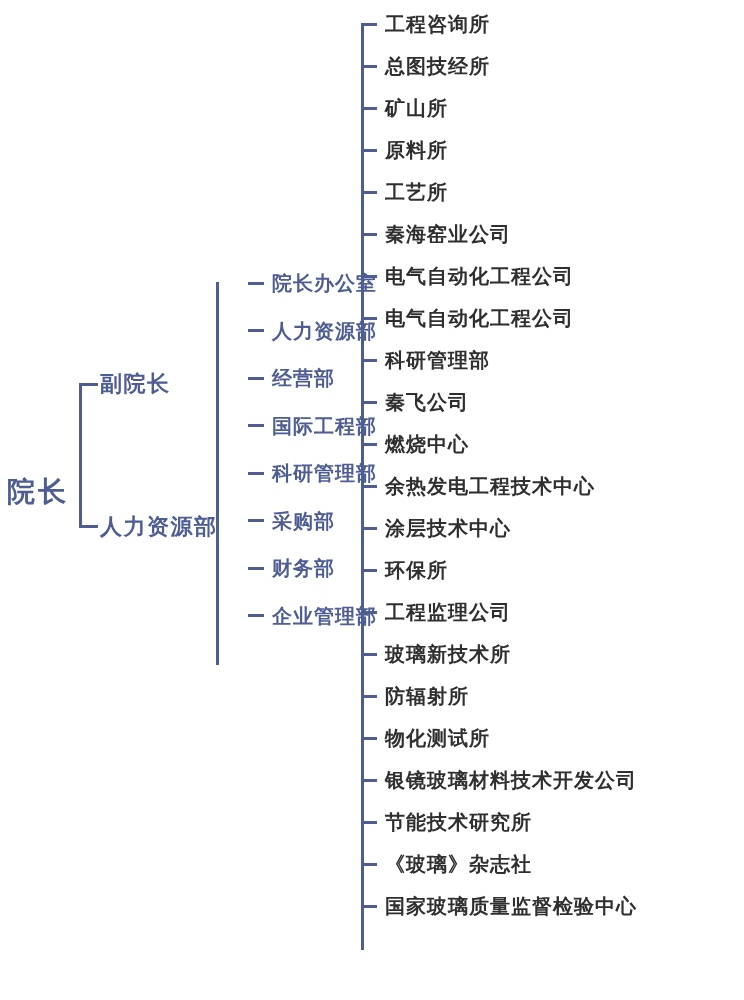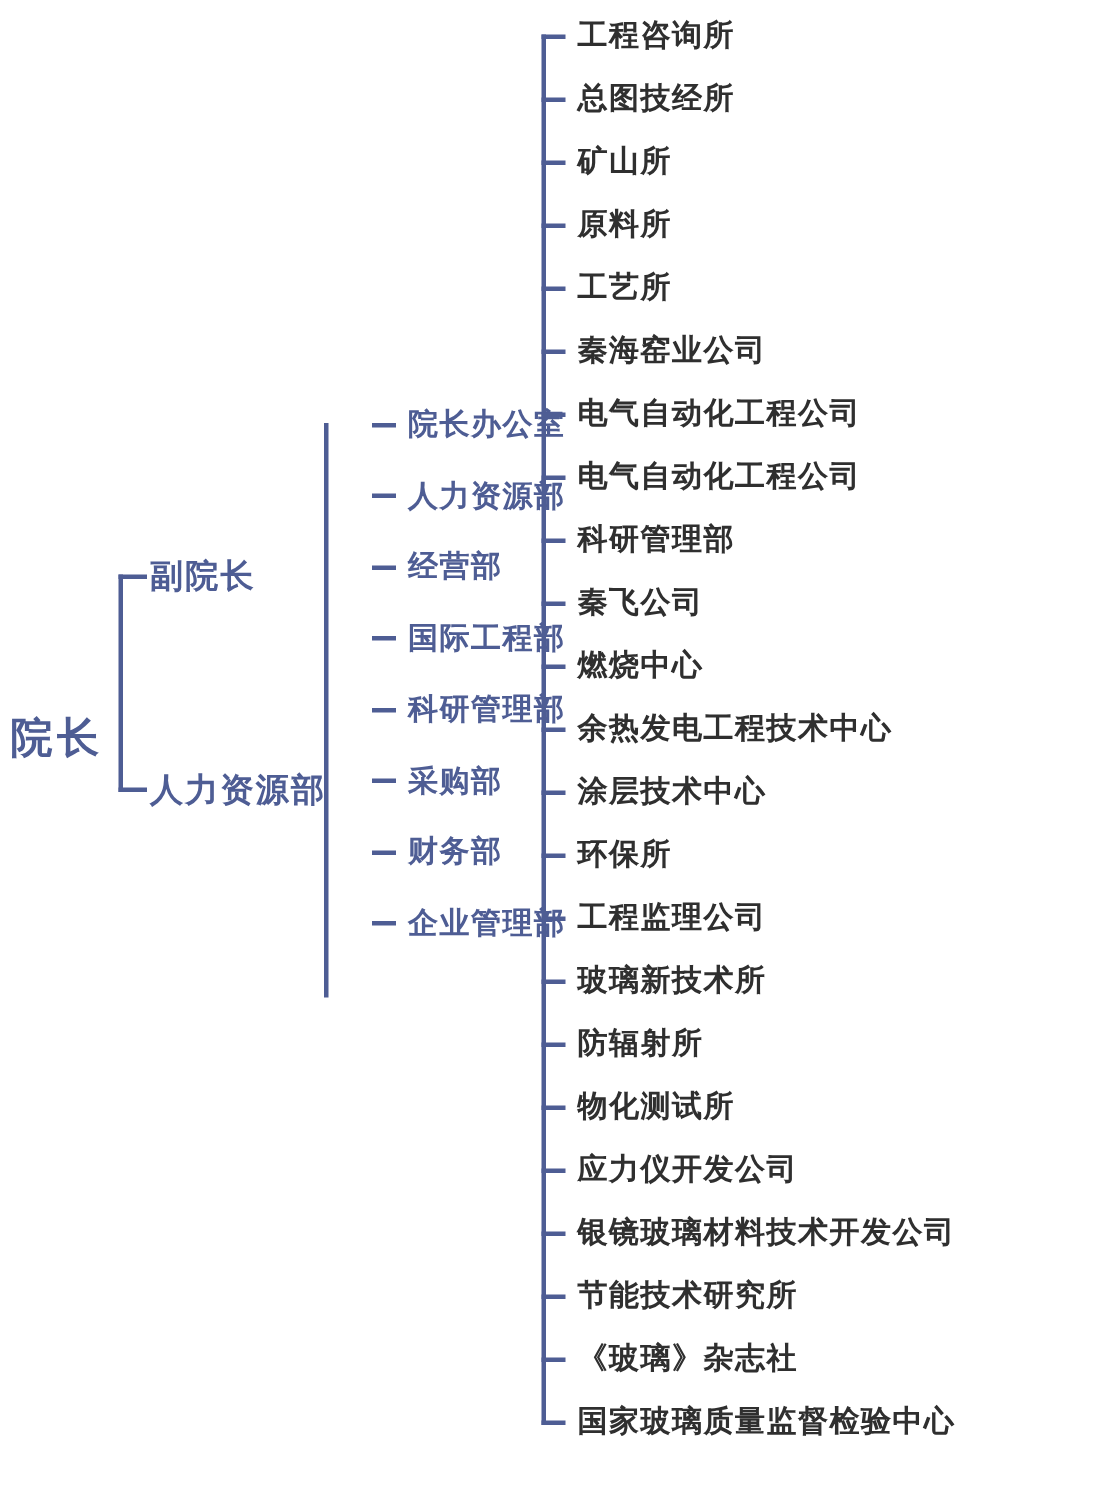--- a/index.html
+++ b/index.html
@@ -239,24 +239,20 @@
       <div class="row row-subsidiary">
         <span class="tick"></span>
         <span class="node-label dark">防辐射所</span>
       </div>
 
       <div class="row row-subsidiary">
         <span class="tick"></span>
         <span class="node-label dark">物化测试所</span>
       </div>
 
-      <div class="row row-subsidiary">
-        <span class="tick"></span>
-        <span class="node-label dark">应力仪开发公司</span>
-      </div>
 
       <div class="row row-subsidiary">
         <span class="tick"></span>
         <span class="node-label dark">银镜玻璃材料技术开发公司</span>
       </div>
 
       <div class="row row-subsidiary">
         <span class="tick"></span>
         <span class="node-label dark">节能技术研究所</span>
       </div>

